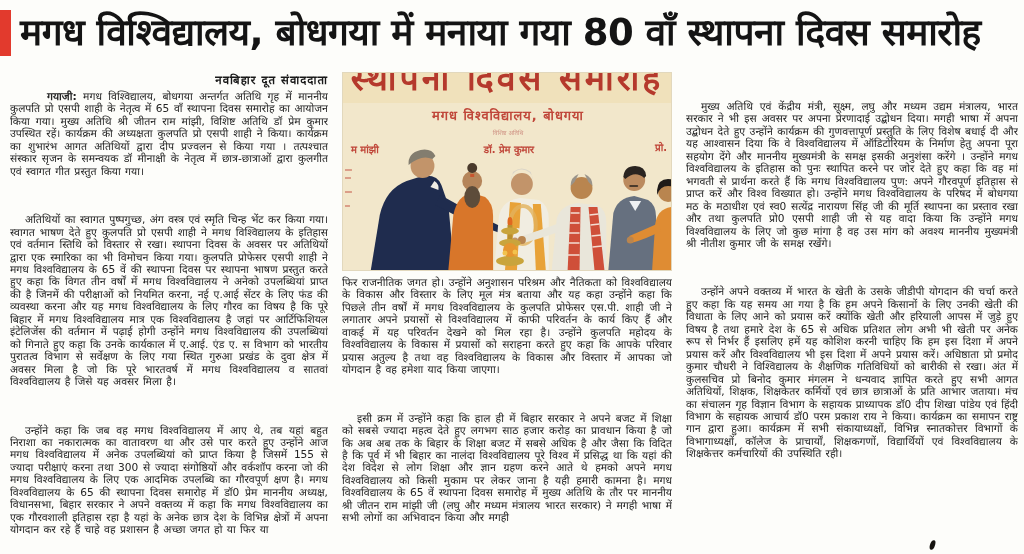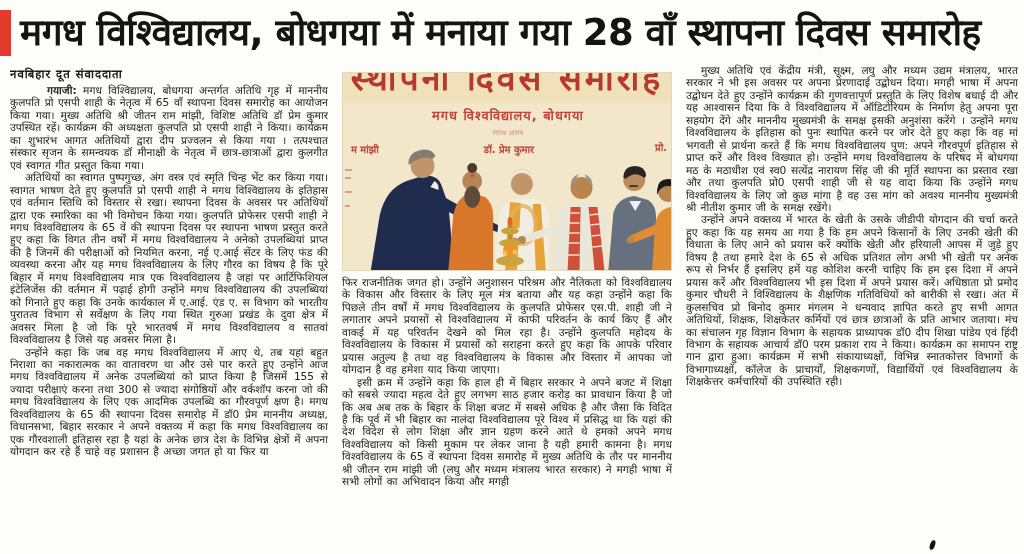--- a/index.html
+++ b/index.html
@@ -23,47 +23,47 @@
     white-space:nowrap;width:max-content;line-height:1.1;
     transform-origin:left center;letter-spacing:-0.5px;
   }
   
   .columns{
     display:grid;grid-template-columns:318px 330px 332px;
     column-gap:14px;padding:2px 8px 0 10px;
   }
   .col{height:482px;overflow:hidden;}
   .byline{
-    font-weight:bold;font-size:11.5px;color:#181818;text-align:left;
-    letter-spacing:1px;margin:2px 0 3px 0;
+    font-weight:bold;font-size:11.5px;color:#181818;text-align:right;
+    letter-spacing:1px;margin:8px 0 3px 0;
   }
   .col p{
     margin:0;text-align:justify;font-size:10.6px;line-height:12.45px;
     color:#232323;word-spacing:1px;
   }
-  .col p.indent{text-indent:15px;}
+  .col p.indent{text-indent:15px;margin-top:36px;}
   .lead-in{font-weight:bold;margin-left:37px;}
   
   figure.event-photo{
     margin:8px 0 5px 0;padding:0;line-height:0;
     border:1px solid #e2d8bd;background:#be185d;
   }
   
   .ink-mark{
     position:absolute;left:930px;top:540px;width:5px;height:10px;
     background:#151310;border-radius:60% 40% 55% 45%;
     transform:rotate(14deg);
   }
 </style>
 </head>
 <body>
 
 <header class="masthead">
   <div class="red-bar"></div>
-  <h1 class="headline">मगध विश्विद्यालय, बोधगया में मनाया गया 28 वाँ स्थापना दिवस समारोह</h1>
+  <h1 class="headline">मगध विश्विद्यालय, बोधगया में मनाया गया 80 वाँ स्थापना दिवस समारोह</h1>
 </header>
 
 <main class="columns">
 
   <section class="col">
     <div class="byline">नवबिहार दूत संवाददाता</div>
     <p><span class="lead-in">गयाजी:</span><span> मगध विश्विद्यालय, बोधगया अन्तर्गत अतिथि गृह में माननीय कुलपति प्रो एसपी शाही के नेतृत्व में 65 वाँ स्थापना दिवस समारोह का आयोजन किया गया। मुख्य अतिथि श्री जीतन राम मांझी, विशिष्ट अतिथि डॉ प्रेम कुमार उपस्थित रहें। कार्यक्रम की अध्यक्षता कुलपति प्रो एसपी शाही ने किया। कार्यक्रम का शुभारंभ आगत अतिथियों द्वारा दीप प्रज्वलन से किया गया । तत्पश्चात संस्कार सृजन के समन्वयक डॉ मीनाक्षी के नेतृत्व में छात्र-छात्राओं द्वारा कुलगीत एवं स्वागत गीत प्रस्तुत किया गया।</span></p>
     <p class="indent">अतिथियों का स्वागत पुष्पगुच्छ, अंग वस्त्र एवं स्मृति चिन्ह भेंट कर किया गया। स्वागत भाषण देते हुए कुलपति प्रो एसपी शाही ने मगध विश्विद्यालय के इतिहास एवं वर्तमान स्तिथि को विस्तार से रखा। स्थापना दिवस के अवसर पर अतिथियों द्वारा एक स्मारिका का भी विमोचन किया गया। कुलपति प्रोफेसर एसपी शाही ने मगध विश्वविद्यालय के 65 वें की स्थापना दिवस पर स्थापना भाषण प्रस्तुत करते हुए कहा कि विगत तीन वर्षों में मगध विश्वविद्यालय ने अनेको उपलब्धियां प्राप्त की है जिनमें की परीक्षाओं को नियमित करना, नई ए.आई सेंटर के लिए फंड की व्यवस्था करना और यह मगध विश्वविद्यालय के लिए गौरव का विषय है कि पूरे बिहार में मगध विश्वविद्यालय मात्र एक विश्वविद्यालय है जहां पर आर्टिफिशियल इंटेलिजेंस की वर्तमान में पढ़ाई होगी उन्होंने मगध विश्वविद्यालय की उपलब्धियां को गिनाते हुए कहा कि उनके कार्यकाल में ए.आई. एंड ए. स विभाग को भारतीय पुरातत्व विभाग से सर्वेक्षण के लिए गया स्थित गुरुआ प्रखंड के दुवा क्षेत्र में अवसर मिला है जो कि पूरे भारतवर्ष में मगध विश्वविद्यालय व सातवां विश्वविद्यालय है जिसे यह अवसर मिला है।</p>
     <p class="indent">उन्होंने कहा कि जब वह मगध विश्वविद्यालय में आए थे, तब यहां बहुत निराशा का नकारात्मक का वातावरण था और उसे पार करते हुए उन्होंने आज मगध विश्वविद्यालय में अनेक उपलब्धियां को प्राप्त किया है जिसमें 155 से ज्यादा परीक्षाएं करना तथा 300 से ज्यादा संगोष्ठियों और वर्कशॉप करना जो की मगध विश्वविद्यालय के लिए एक आदमिक उपलब्धि का गौरवपूर्ण क्षण है। मगध विश्वविद्यालय के 65 की स्थापना दिवस समारोह में डॉ0 प्रेम माननीय अध्यक्ष, विधानसभा, बिहार सरकार ने अपने वक्तव्य में कहा कि मगध विश्वविद्यालय का एक गौरवशाली इतिहास रहा है यहां के अनेक छात्र देश के विभिन्न क्षेत्रों में अपना योगदान कर रहे हैं चाहे वह प्रशासन है अच्छा जगत हो या फिर या</p>
   </section>

